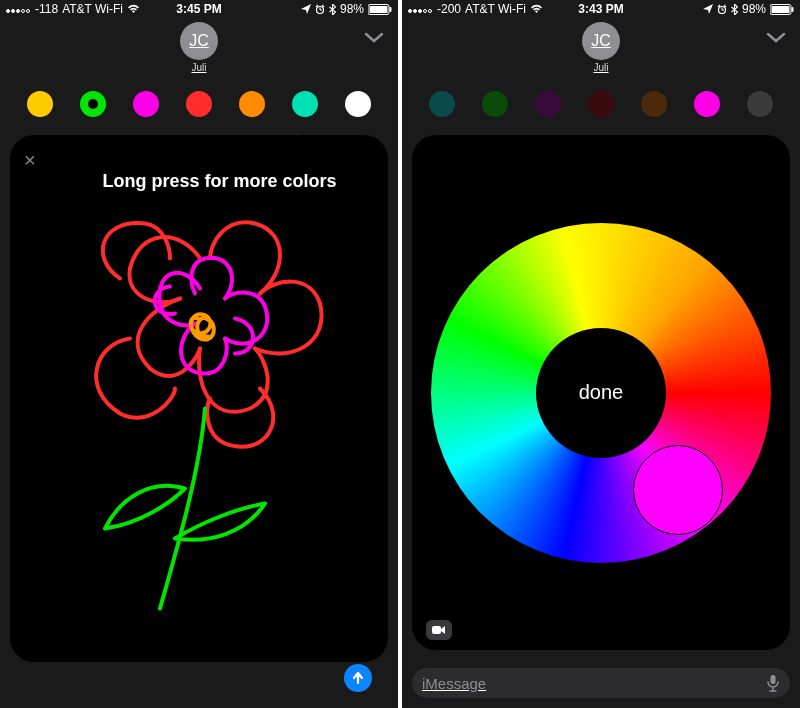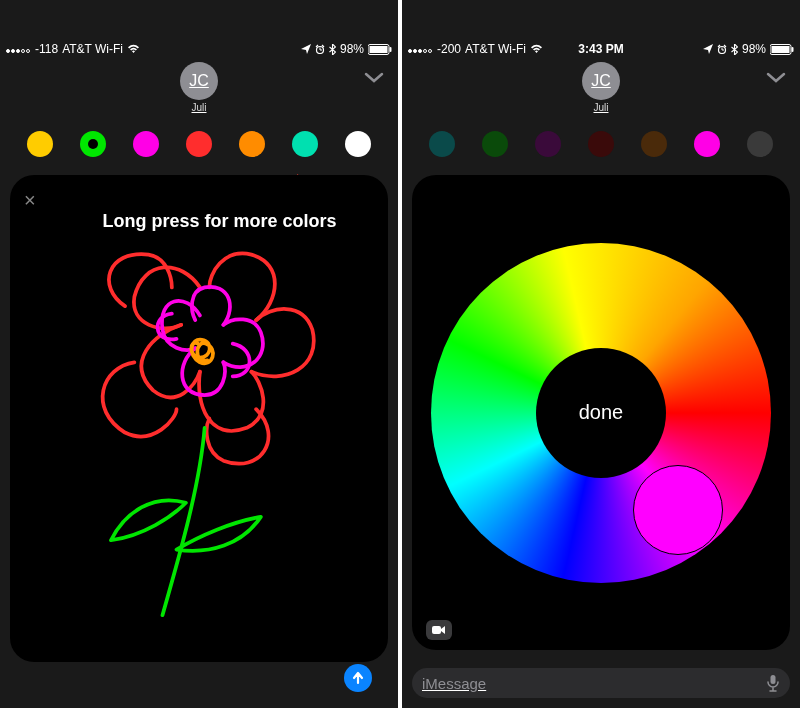--- a/index.html
+++ b/index.html
@@ -22,21 +22,20 @@
     flex-direction: column;
   }
   .status-bar {
     display: flex;
     align-items: center;
     justify-content: space-between;
     padding: 2px 6px;
     font-size: 12px;
     color: #fff;
     height: 18px;
-    margin-top: 40px;
   }
   .status-left, .status-right { display: flex; align-items: center; gap: 4px; }
   .status-center { position: absolute; left: 0; right: 0; text-align: center; font-weight: 600; font-size: 12px; }
   .dots span {
     display: inline-block; width:4px; height:4px; border:1px solid #fff; border-radius:50%; margin-right:1px;
     background:#fff;
   }
   .dots span.empty { background:transparent; }
 
   .header {
@@ -184,20 +183,21 @@
         <span></span><span></span><span></span><span class="empty"></span><span class="empty"></span>
       </span>
       <span>-118</span>
       <span>AT&amp;T Wi-Fi</span>
       <span>
         <svg width="13" height="10" viewBox="0 0 13 10">
             <path d="M6.5 9 L8 7.2 Q6.5 6 5 7.2 Z M3 5.2 Q6.5 2.2 10 5.2 L8.8 6.4 Q6.5 4.4 4.2 6.4 Z M1 3.2 Q6.5 -1.5 12 3.2 L10.8 4.4 Q6.5 0.5 2.2 4.4 Z" fill="#fff"></path>
           </svg>
       </span>
     </div>
+    <div class="status-center">3:45 PM</div>
     <div class="status-right">
       <span>
         <svg width="10" height="10">
             <path d="M0 5 L10 0 L6 10 L5 6 Z" fill="#fff"></path>
           </svg>
       </span>
       <span>
         <svg width="10" height="10">
             <circle cx="5" cy="6" r="3.5" fill="none" stroke="#fff" stroke-width="1.2"></circle>
             <path d="M5 6 L5 3.5 M5 6 L7 6" stroke="#fff" stroke-width="1"></path>

